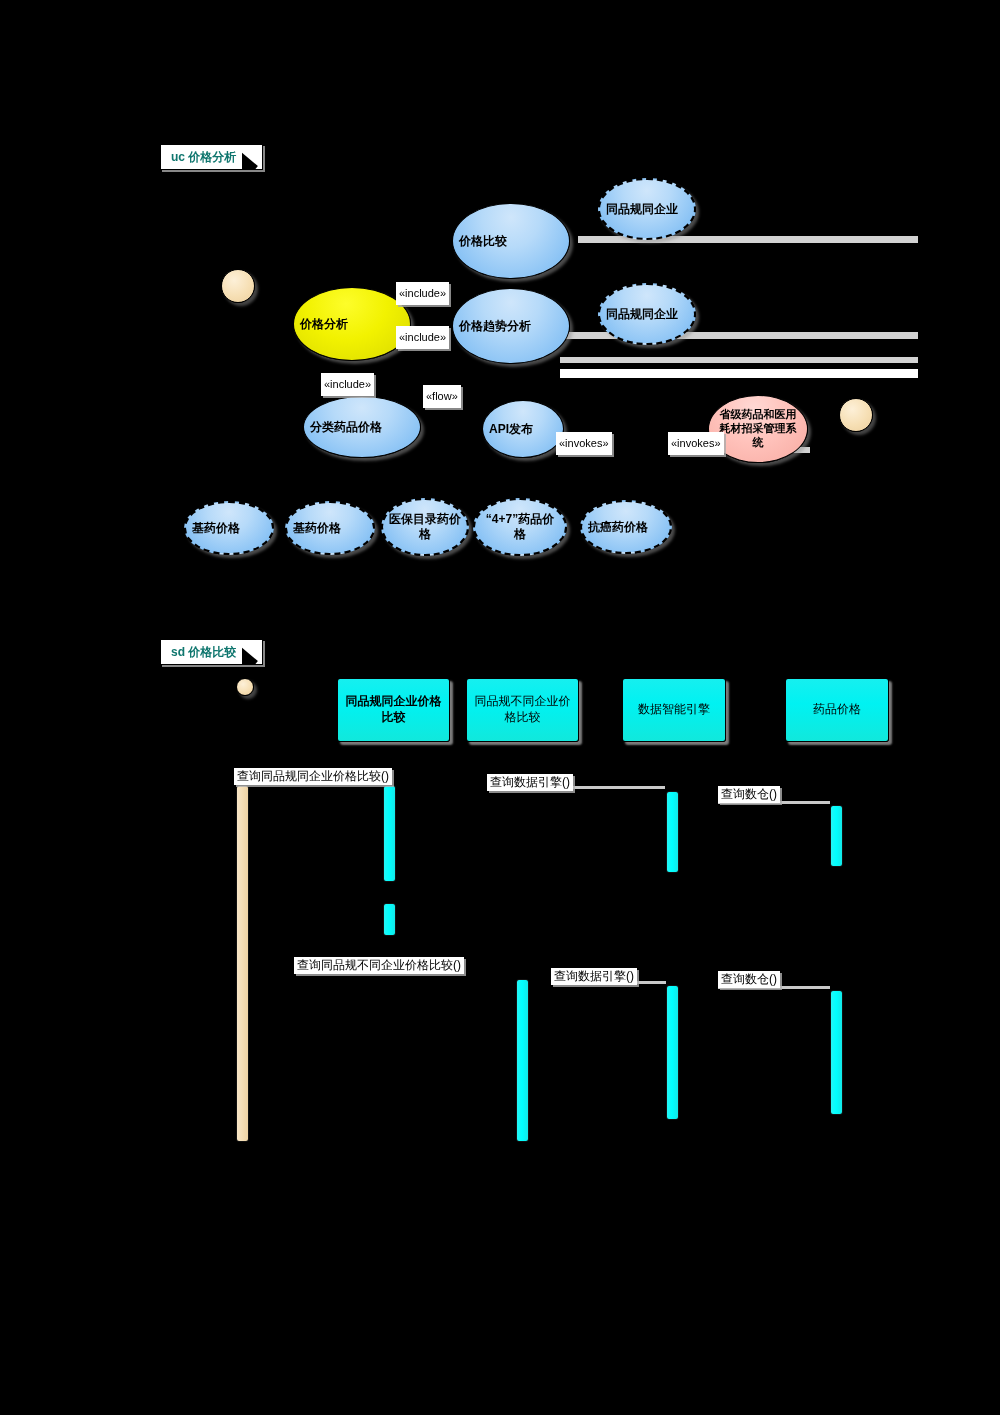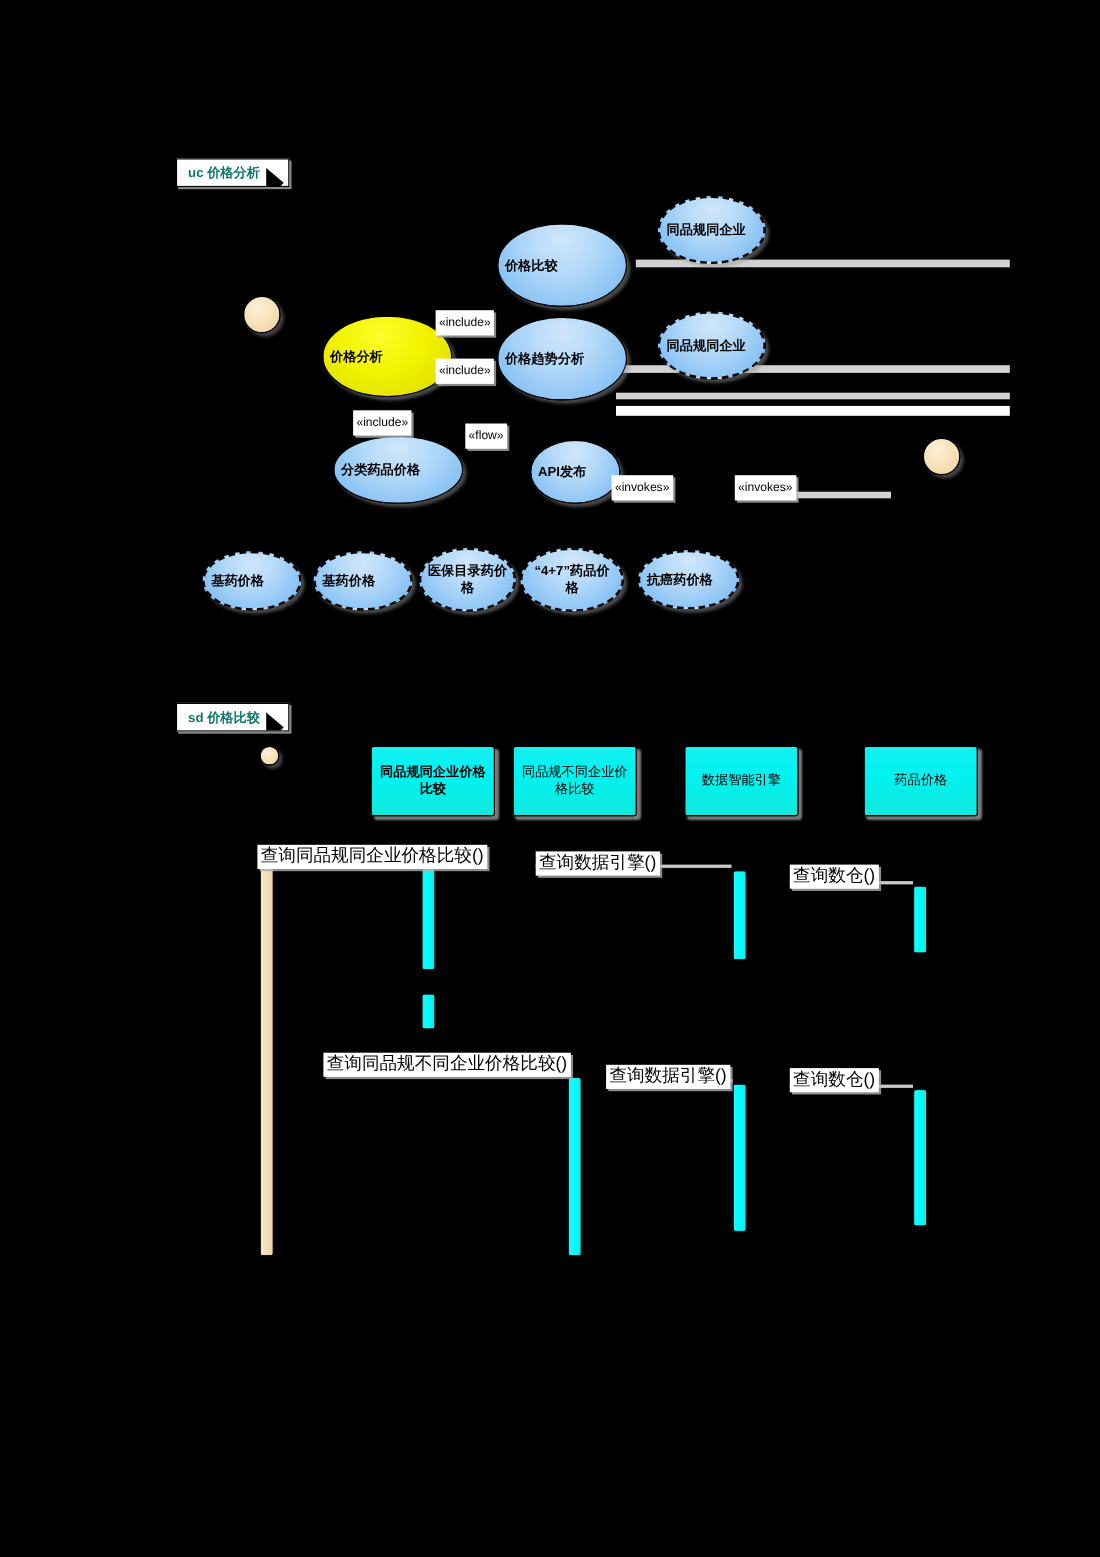--- a/index.html
+++ b/index.html
@@ -148,21 +148,21 @@
   }
   .act-tan {
     background: linear-gradient(90deg, #f8e6c6 0%, #f5dfb8 45%, #eed3a4 100%);
   }
 
   
   .msg {
     position: absolute;
     background: #ffffff;
     color: #000000;
-    font-size: 16px;
+    font-size: 12px;
     line-height: 1.1;
     padding: 2px 3px;
     white-space: nowrap;
     box-shadow: 2px 2px 0 rgba(175,175,175,0.8);
   }
   .msg-under {
     position: absolute;
     background: #c9c9c9;
     height: 3px;
   }
@@ -208,20 +208,23 @@
 
   <div class="uc uc-solid fill-blue" style="left:303px; top:396px; width:118px; height:62px;">
     <span>分类药品价格</span>
   </div>
 
   <div class="uc uc-solid fill-blue" style="left:482px; top:400px; width:82px; height:58px;">
     <span>API发布</span>
   </div>
 
 
+  <div class="uc uc-solid fill-pink" style="left:708px; top:395px; width:100px; height:68px; font-size:11px;">
+    <span>省级药品和医用耗材招采管理系统</span>
+  </div>
 
   <div class="uc uc-dashed fill-blue" style="left:184px; top:501px; width:90px; height:54px;">
     <span>基药价格</span>
   </div>
   <div class="uc uc-dashed fill-blue" style="left:285px; top:501px; width:90px; height:54px;">
     <span>基药价格</span>
   </div>
   <div class="uc uc-dashed fill-blue" style="left:381px; top:498px; width:88px; height:58px;">
     <span>医保目录药价格</span>
   </div>

